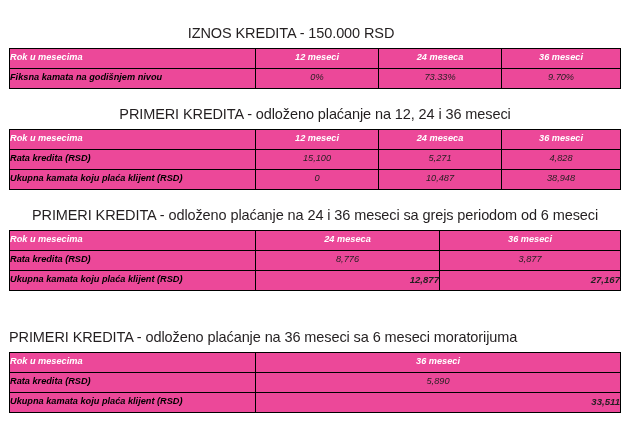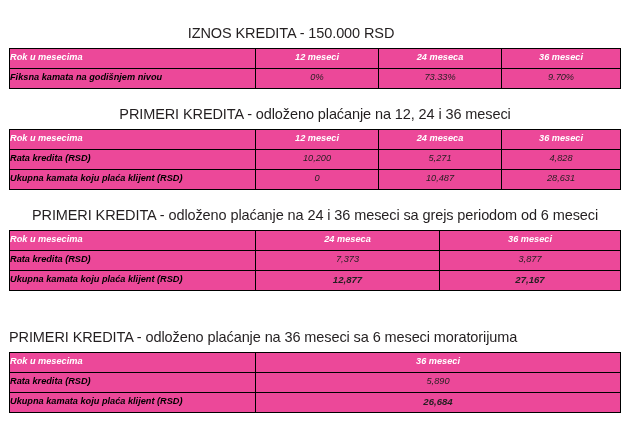--- a/index.html
+++ b/index.html
@@ -78,20 +78,21 @@
   }
   td.val {
     text-align: center;
     color: #231f20;
     font-size: 9.2px;
     font-weight: normal;
   }
   td.val.bold {
     font-weight: bold;
     font-size: 9.6px;
+    text-align: right;
   }
 
   
   #sec1 { position: absolute; left: 0;  top: 2px;   width: 582px; margin-top: 24px; }
   #sec2 { position: absolute; left: 0;  top: 107px; width: 630px; }
   #sec3 { position: absolute; left: 0;  top: 208px; width: 630px; }
   #sec4 { position: absolute; left: 0;  top: 330px; width: 498px; }
 
   .title-gap { height: 7px; }
 </style>
@@ -127,47 +128,47 @@
     <table class="t">
       <tbody>
         <tr>
           <td class="hdr-label" style="width:245px">Rok u mesecima</td>
           <td class="hdr-col" style="width:122px">12 meseci</td>
           <td class="hdr-col" style="width:122px">24 meseca</td>
           <td class="hdr-col">36 meseci</td>
         </tr>
         <tr>
           <td class="row-label">Rata kredita (RSD)</td>
-          <td class="val">10,200</td>
+          <td class="val">15,100</td>
           <td class="val">5,271</td>
           <td class="val">4,828</td>
         </tr>
         <tr>
           <td class="row-label">Ukupna kamata koju plaća klijent (RSD)</td>
           <td class="val">0</td>
           <td class="val">10,487</td>
-          <td class="val">28,631</td>
+          <td class="val">38,948</td>
         </tr>
       </tbody>
     </table>
   </div>
 
   <div class="section" id="sec3">
     <div class="section-title">PRIMERI KREDITA - odloženo plaćanje na 24 i 36 meseci sa grejs periodom od 6 meseci</div>
     <div class="title-gap"></div>
     <table class="t">
       <tbody>
         <tr>
           <td class="hdr-label" style="width:245px">Rok u mesecima</td>
           <td class="hdr-col" style="width:183px">24 meseca</td>
           <td class="hdr-col">36 meseci</td>
         </tr>
         <tr>
           <td class="row-label">Rata kredita  (RSD)</td>
-          <td class="val">7,373</td>
+          <td class="val">8,776</td>
           <td class="val">3,877</td>
         </tr>
         <tr>
           <td class="row-label">Ukupna kamata koju plaća klijent (RSD)</td>
           <td class="val bold">12,877</td>
           <td class="val bold">27,167</td>
         </tr>
       </tbody>
     </table>
   </div>
@@ -180,19 +181,19 @@
         <tr>
           <td class="hdr-label" style="width:245px">Rok u mesecima</td>
           <td class="hdr-col">36 meseci</td>
         </tr>
         <tr>
           <td class="row-label">Rata kredita (RSD)</td>
           <td class="val">5,890</td>
         </tr>
         <tr>
           <td class="row-label">Ukupna kamata koju plaća klijent (RSD)</td>
-          <td class="val bold">26,684</td>
+          <td class="val bold">33,511</td>
         </tr>
       </tbody>
     </table>
   </div>
 
 </div>
 
 </body></html>

